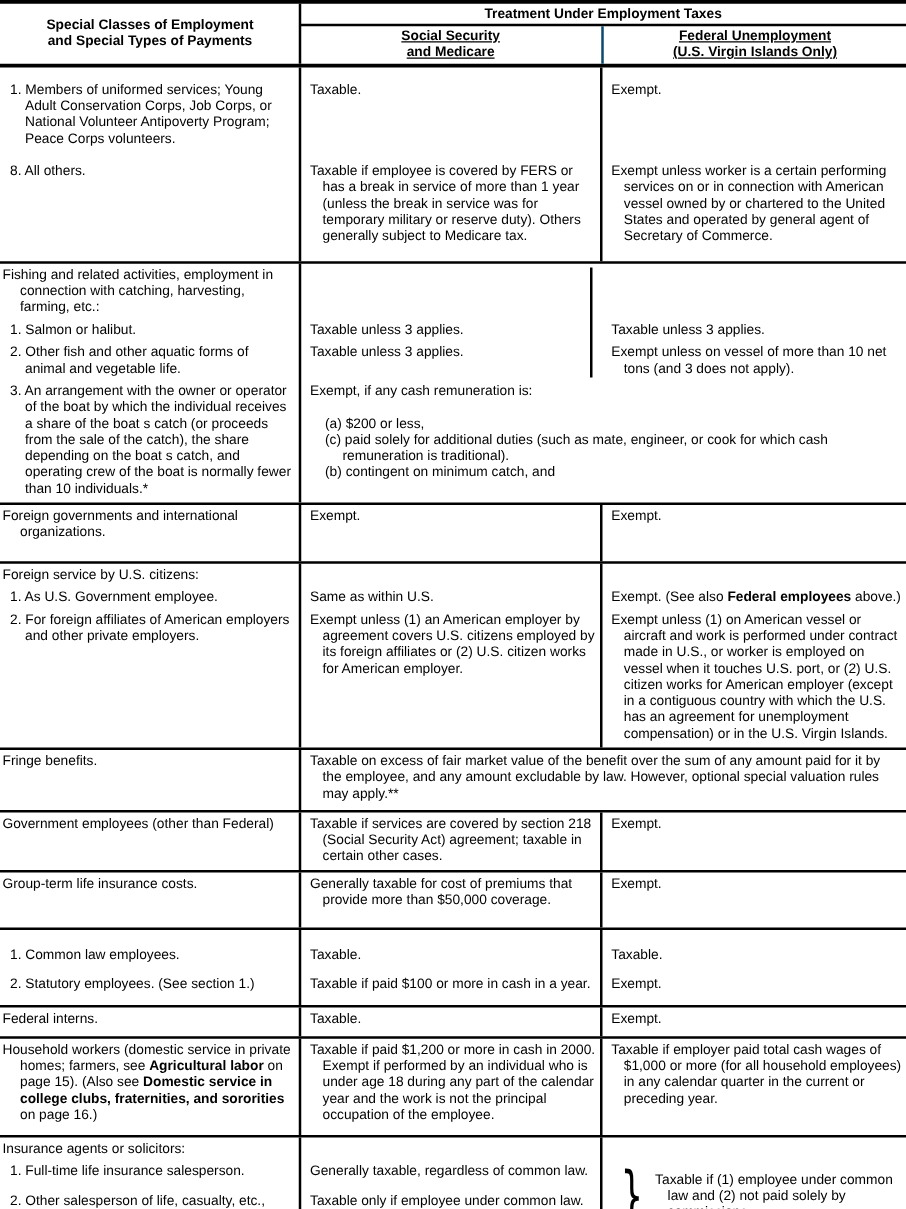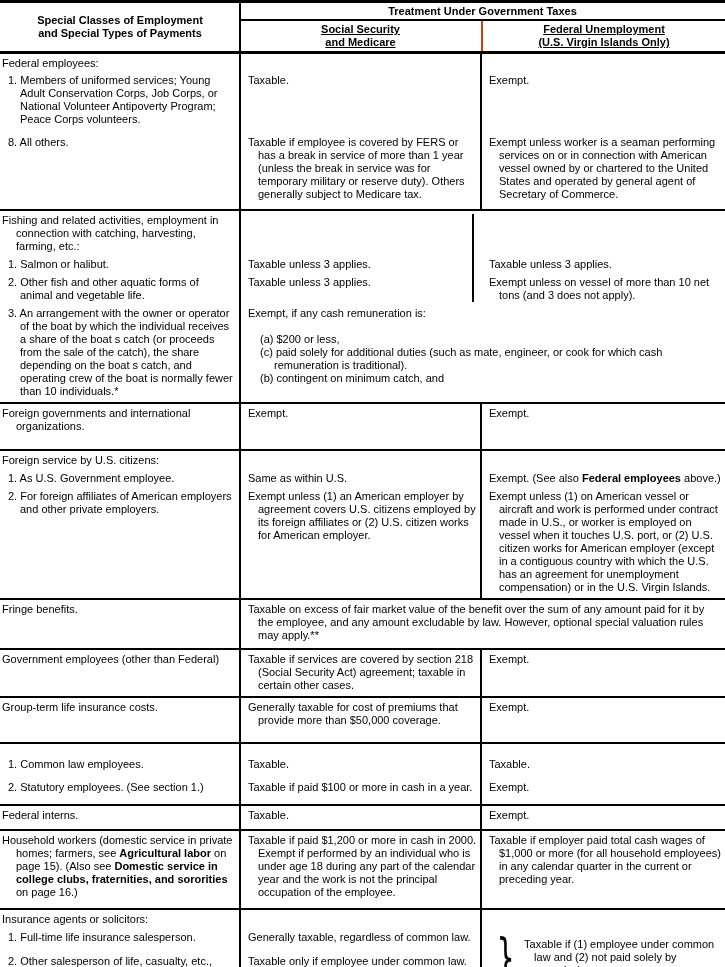--- a/index.html
+++ b/index.html
@@ -7,21 +7,21 @@
   .page{width:725px;}
   .table{border-top:3px solid #000;border-bottom:3px solid #000;}
 
   
   .header{display:grid;grid-template-columns:240px 485px;position:relative;border-bottom:3px solid #000;min-height:45px;}
   .h-c1{display:flex;align-items:center;justify-content:center;text-align:center;font-weight:bold;white-space:pre-line;padding:2px 4px;border-radius:11px;}
   .h-right{display:flex;flex-direction:column;}
   .h-treat{text-align:center;font-weight:bold;padding:2px 0 1px;border-bottom:2px solid #000;}
   .h-sub{flex:1;display:grid;grid-template-columns:241px 244px;}
   .h-ss,.h-futa{display:flex;align-items:center;justify-content:center;text-align:center;font-weight:bold;white-space:pre-line;padding:2px 0;text-decoration:underline;}
-  .h-futa{border-left:2px solid #c2410c;}
+  .h-futa{border-left:2px solid #0c4a6e;}
 
   
   .row{position:relative;display:grid;grid-template-columns:240px 241px 244px;border-top:2px solid #000;padding:3px 0 4px;}
   .row.first{border-top:none;}
   .c1{grid-column:1;padding:0 6px 0 2px;}
   .c2{grid-column:2;padding:0 4px 0 8px;}
   .c3{grid-column:3;padding:0 2px 0 8px;}
   .s23{grid-column:2/4;padding:0 4px 0 8px;}
   .r1{grid-row:1}.r2{grid-row:2}.r3{grid-row:3}.r4{grid-row:4}
   .r23{grid-row:2/4;}
@@ -53,52 +53,49 @@
 </head>
 <body>
 
 <div class="page">
   <div class="table">
 
     <div class="header">
       <div class="h-c1">Special Classes of Employment
 and Special Types of Payments</div>
       <div class="h-right">
-        <div class="h-treat">Treatment Under Government Taxes</div>
+        <div class="h-treat">Treatment Under Employment Taxes</div>
         <div class="h-sub">
           <div class="h-ss">Social Security
 and Medicare</div>
           <div class="h-futa">Federal Unemployment
 (U.S. Virgin Islands Only)</div>
         </div>
       </div>
       <div class="v1"></div>
     </div>
 
     <div class="row first mhA">
-      <div class="c1 r1">
-          <div class="hangL">Federal employees:</div>
-        </div>
       <div class="c1 r2">
           <div class="numi">1. Members of uniformed services; Young Adult Conservation Corps, Job Corps, or National Volunteer Antipoverty Program; Peace Corps volunteers.</div>
         </div>
       <div class="c2 r2">
           <div class="hang">Taxable.</div>
         </div>
       <div class="c3 r2">
           <div class="hang">Exempt.</div>
         </div>
       <div class="c1 r3 gap">
           <div class="numi">8. All others.</div>
         </div>
       <div class="c2 r3 gap">
           <div class="hang">Taxable if employee is covered by FERS or has a break in service of more than 1 year (unless the break in service was for temporary military or reserve duty). Others generally subject to Medicare tax.</div>
         </div>
       <div class="c3 r3 gap">
-          <div class="hang">Exempt unless worker is a seaman performing services on or in connection with American vessel owned by or chartered to the United States and operated by general agent of Secretary of Commerce.</div>
+          <div class="hang">Exempt unless worker is a certain performing services on or in connection with American vessel owned by or chartered to the United States and operated by general agent of Secretary of Commerce.</div>
         </div>
       <div class="v1"></div>
       <div class="v2"></div>
     </div>
 
     <div class="row mhB">
       <div class="c1 r1">
           <div class="hangL">Fishing and related activities, employment in connection with catching, harvesting, farming, etc.:</div>
         </div>
       <div class="c1 r2 gap">

